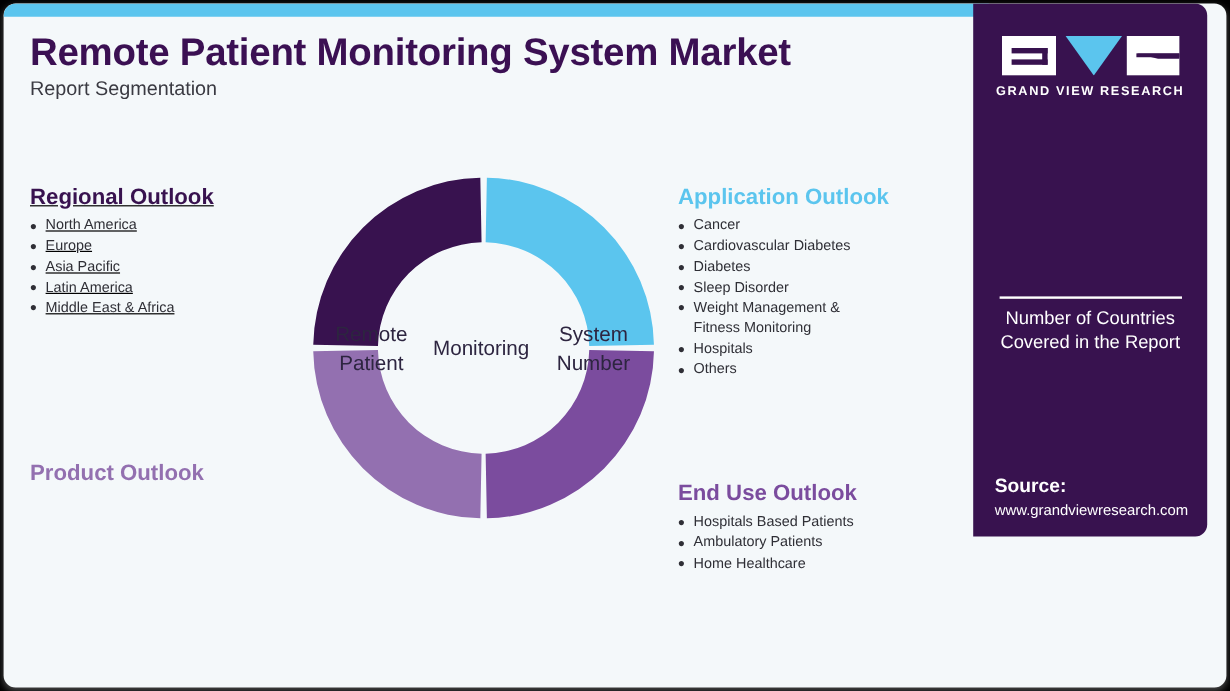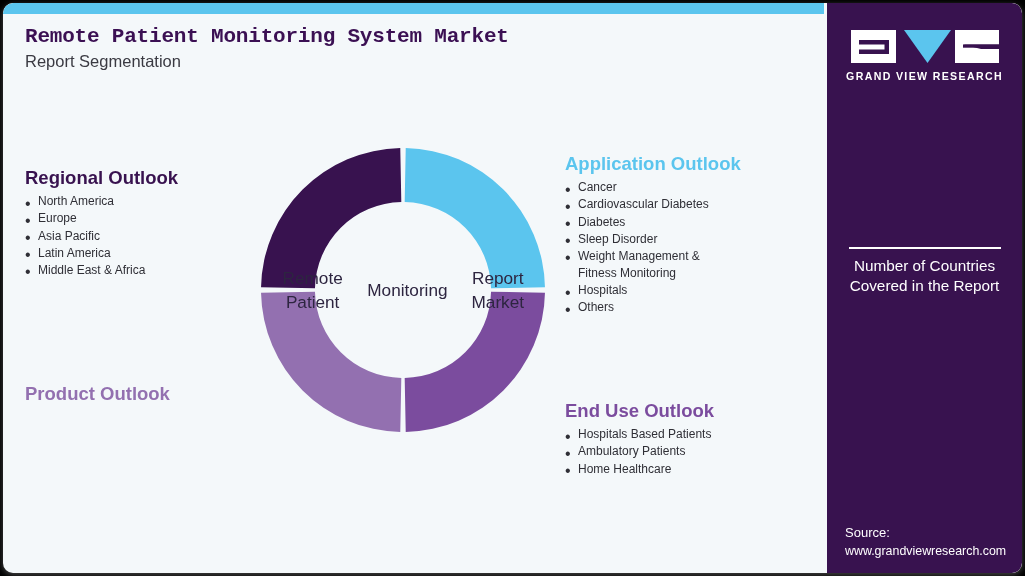--- a/index.html
+++ b/index.html
@@ -46,27 +46,26 @@
   }
 
   
   .header {
     position: absolute;
     left: 22px;
     top: 22px;
     width: 780px;
   }
   .title {
-    font-size: 21px;
+    font-size: 32px;
     font-weight: bold;
     color: #3b1053;
     letter-spacing: -0.2px;
     margin: 0 0 3px 0;
     line-height: 1.16;
-    font-family: Liberation Mono, monospace;
   }
   .subtitle {
     font-size: 16.5px;
     color: #3a3a42;
     margin: 0;
     line-height: 1.2;
   }
 
   
   .outlook {
@@ -93,21 +92,21 @@
   }
   .outlook li::before {
     content: "\2022";
     position: absolute;
     left: 0;
     top: -0.5px;
     color: #2f2f36;
     font-size: 16px;
   }
 
-  #outlook-regional { left: 22px; top: 164px; width: 250px; }
+  #outlook-regional { left: 22px; top: 150px; width: 250px; text-decoration: underline; }
   #outlook-product  { left: 22px; top: 380px; width: 250px; }
   #outlook-application { left: 562px; top: 150px; width: 260px; }
   #outlook-enduse   { left: 562px; top: 397px; width: 260px; }
 
   
   .donut-wrap {
     position: absolute;
     left: 255px;
     top: 142px;
     width: 290px;
@@ -130,24 +129,24 @@
     font-size: 17.2px;
     color: #2d2540;
     line-height: 1.42;
     text-align: center;
     display: block;
   }
 
   
   .side-panel {
     position: absolute;
-    right: 0;
+    right: 16px;
     top: 0;
     width: 195px;
-    height: 570px;
+    height: 444px;
     background: #38124f;
     border-top-right-radius: 10px;
     border-bottom-right-radius: 10px;
     margin-left: 19px;
   }
 
   .logo-block {
     position: absolute;
     left: 0;
     top: 27px;
@@ -199,22 +198,22 @@
   .source-block {
     position: absolute;
     left: 18px;
     bottom: 14px;
     width: 175px;
     text-align: left;
   }
   .source-label {
     display: block;
     color: #ffffff;
-    font-size: 13px;
-    font-weight: normal;
+    font-size: 16px;
+    font-weight: bold;
     line-height: 1.45;
   }
   .source-url {
     display: block;
     color: #ffffff;
     font-size: 12.4px;
     line-height: 1.3;
   }
 </style>
 </head>
@@ -273,21 +272,21 @@
         <g id="donut-segments">
             <path d="M 147.72603682075592 3.0261688787265086 A 142 142 0 0 1 286.9738311212735 142.27396317924408 L 233.02377529518958 143.3098571711313 A 88.04 88.04 0 0 0 146.6901428288687 56.976224704810434 Z" fill="#5bc5ee"></path>
             <path d="M 286.9738311212735 147.72603682075592 A 142 142 0 0 1 147.72603682075592 286.9738311212735 L 146.6901428288687 233.02377529518958 A 88.04 88.04 0 0 0 233.02377529518958 146.6901428288687 Z" fill="#7b4c9e"></path>
             <path d="M 142.27396317924408 286.9738311212735 A 142 142 0 0 1 3.0261688787265086 147.7260368207559 L 56.976224704810434 146.69014282886866 A 88.04 88.04 0 0 0 143.30985717113134 233.02377529518958 Z" fill="#9370b0"></path>
             <path d="M 3.0261688787265086 142.27396317924408 A 142 142 0 0 1 142.27396317924396 3.0261688787265086 L 143.30985717113126 56.976224704810434 A 88.04 88.04 0 0 0 56.976224704810434 143.3098571711313 Z" fill="#38124f"></path>
           </g>
       </svg>
       <div class="donut-label">
         <span>Remote Patient</span>
         <span>Monitoring</span>
-        <span>Report Market</span>
+        <span>System Number</span>
       </div>
     </div>
 
     <div class="side-panel">
 
       <div class="logo-block">
         <svg class="logo-mark" width="148" height="33" viewBox="0 0 148 33">
 
           <rect x="0" y="0" width="45" height="33" fill="#ffffff"></rect>
           <rect x="8" y="10" width="30" height="4.5" fill="#38124f"></rect>

